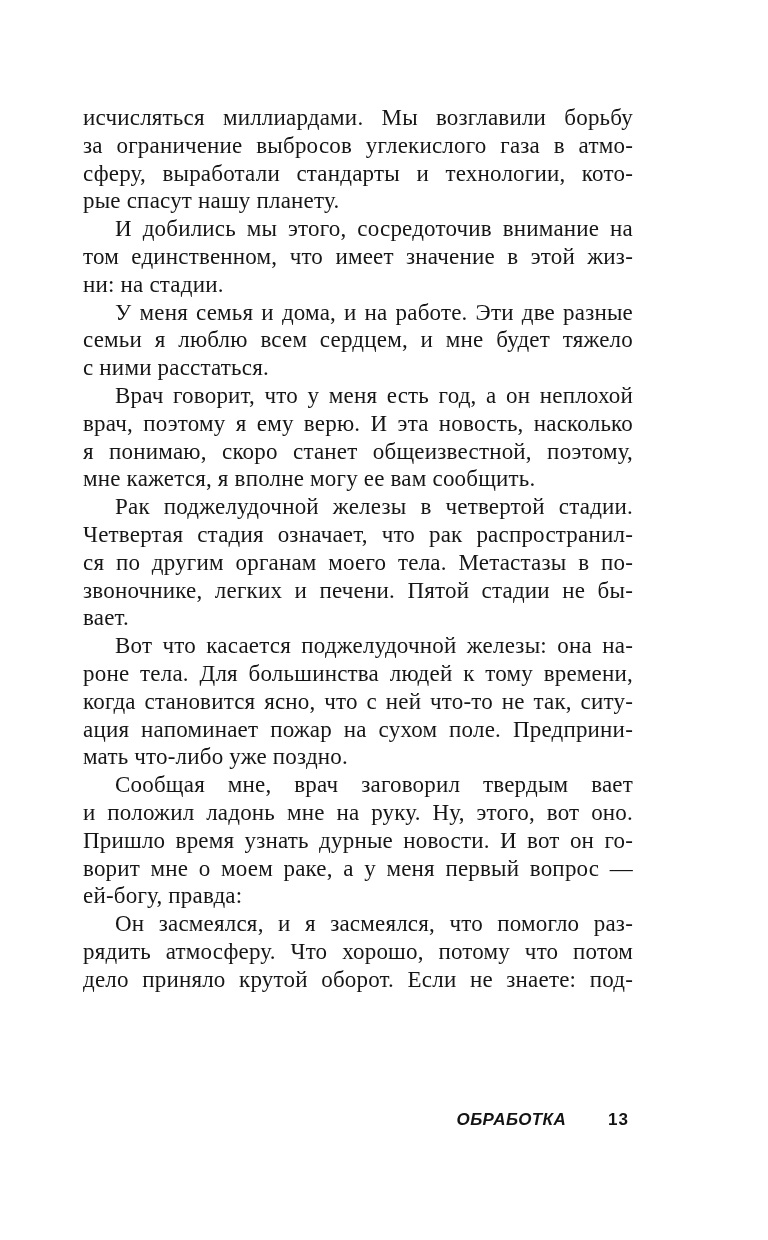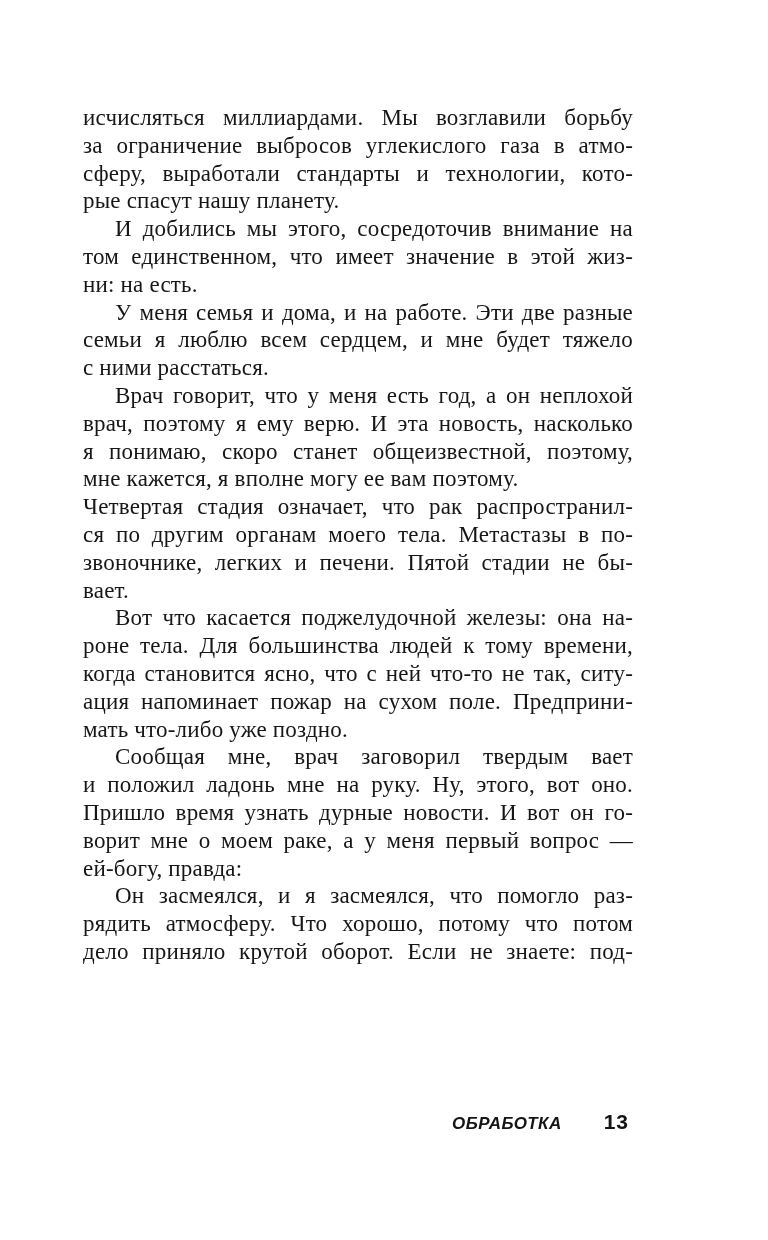--- a/index.html
+++ b/index.html
@@ -50,54 +50,55 @@
     color: #141414;
     font-family: "Liberation Sans", sans-serif;
     font-weight: bold;
   }
   .running-title {
     font-style: italic;
     font-size: 17px;
     letter-spacing: 0.4px;
   }
   .page-number {
-    font-size: 21px;
+    font-size: 17px;
     letter-spacing: 1px;
     padding-right: 4px;
   }
 </style>
 </head>
 <body>
 
 <div class="page">
 
   <div class="text-block" id="text-block">
       <div class="paragraph">
         <div class="line just">исчисляться миллиардами. Мы возглавили борьбу</div>
         <div class="line just">за ограничение выбросов углекислого газа в атмо-</div>
         <div class="line just">сферу, выработали стандарты и технологии, кото-</div>
         <div class="line">рые спасут нашу планету.</div>
       </div>
       <div class="paragraph">
         <div class="line just indent">И добились мы этого, сосредоточив внимание на</div>
         <div class="line just">том единственном, что имеет значение в этой жиз-</div>
-        <div class="line">ни: на есть.</div>
+        <div class="line">ни: на стадии.</div>
       </div>
       <div class="paragraph">
         <div class="line just indent">У меня семья и дома, и на работе. Эти две разные</div>
         <div class="line just">семьи я люблю всем сердцем, и мне будет тяжело</div>
         <div class="line">с ними расстаться.</div>
       </div>
       <div class="paragraph">
         <div class="line just indent">Врач говорит, что у меня есть год, а он неплохой</div>
         <div class="line just">врач, поэтому я ему верю. И эта новость, насколько</div>
         <div class="line just">я понимаю, скоро станет общеизвестной, поэтому,</div>
-        <div class="line">мне кажется, я вполне могу ее вам поэтому.</div>
+        <div class="line">мне кажется, я вполне могу ее вам сообщить.</div>
       </div>
       <div class="paragraph">
+        <div class="line just indent">Рак поджелудочной железы в четвертой стадии.</div>
         <div class="line just">Четвертая стадия означает, что рак распространил-</div>
         <div class="line just">ся по другим органам моего тела. Метастазы в по-</div>
         <div class="line just">звоночнике, легких и печени. Пятой стадии не бы-</div>
         <div class="line">вает.</div>
       </div>
       <div class="paragraph">
         <div class="line just indent">Вот что касается поджелудочной железы: она на-</div>
         <div class="line just">роне тела. Для большинства людей к тому времени,</div>
         <div class="line just">когда становится ясно, что с ней что-то не так, ситу-</div>
         <div class="line just">ация напоминает пожар на сухом поле. Предприни-</div>

